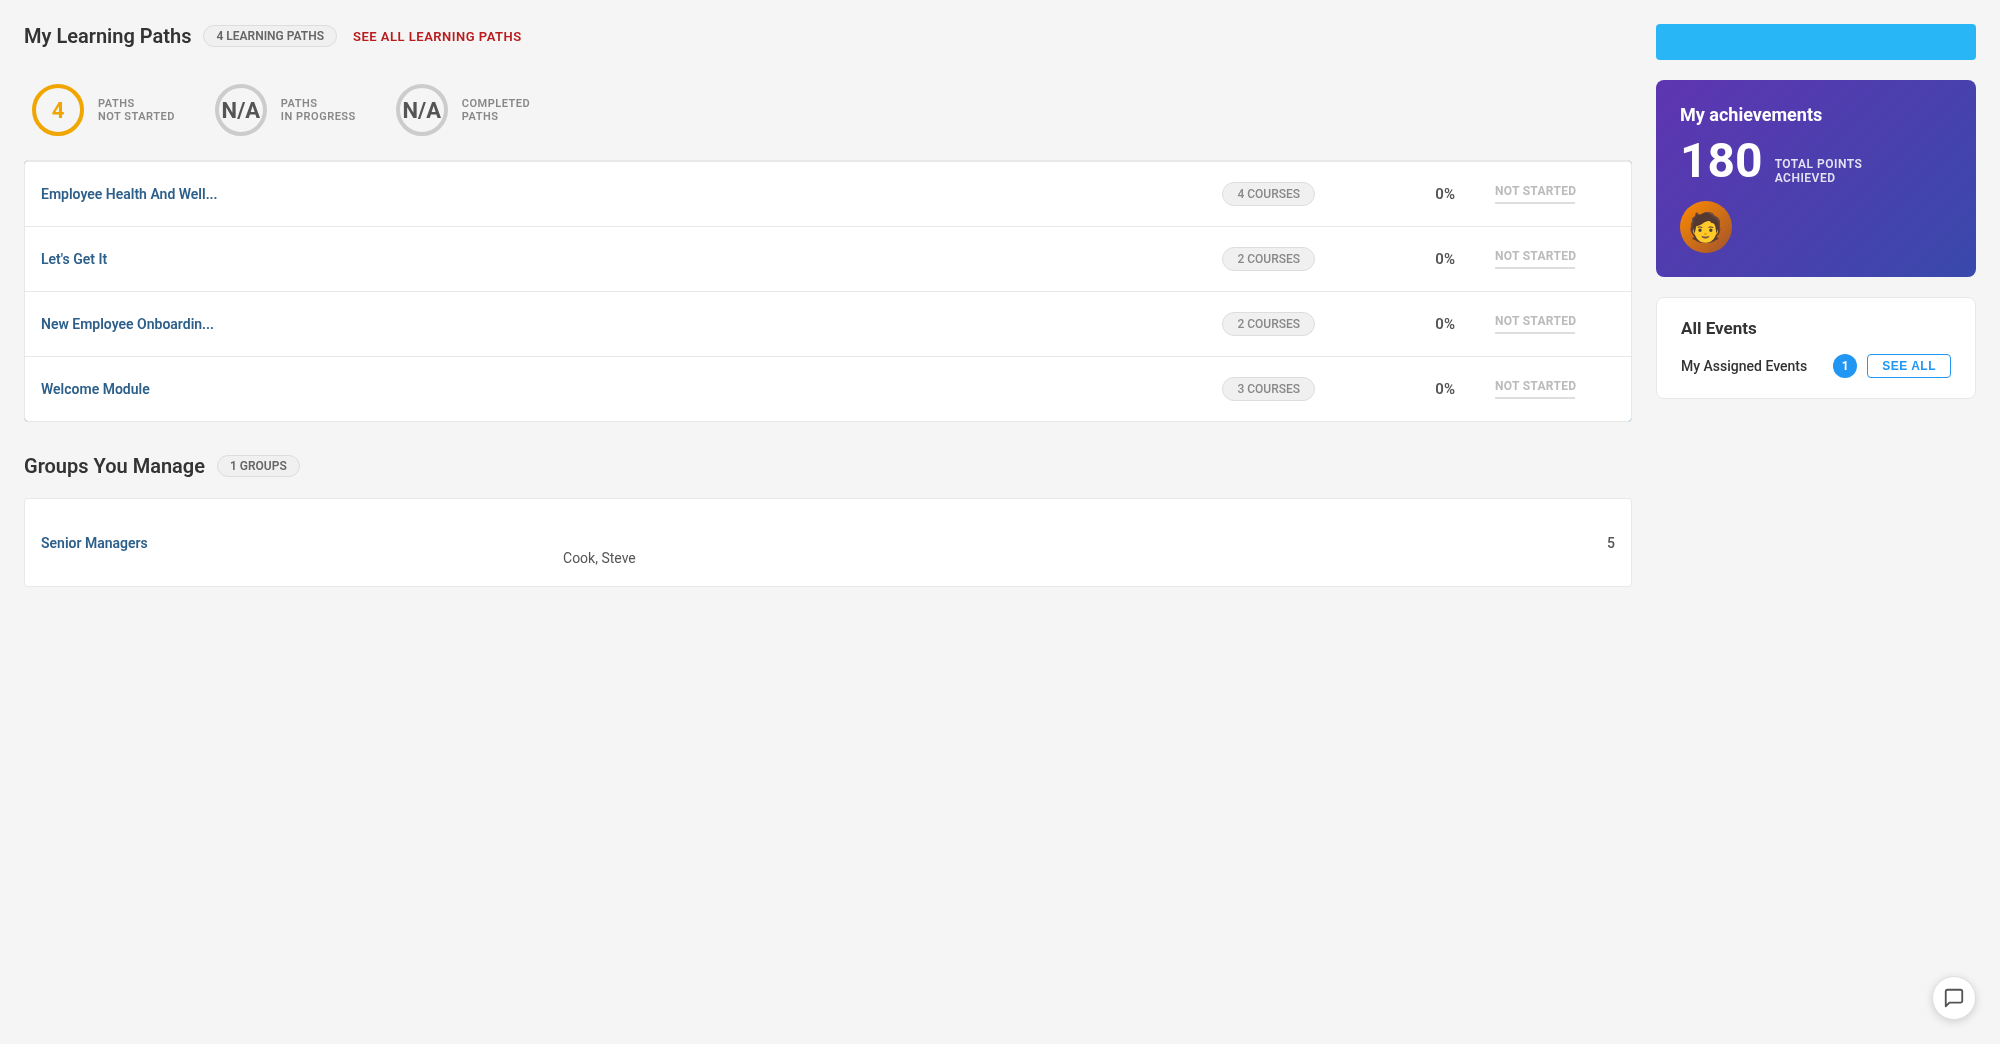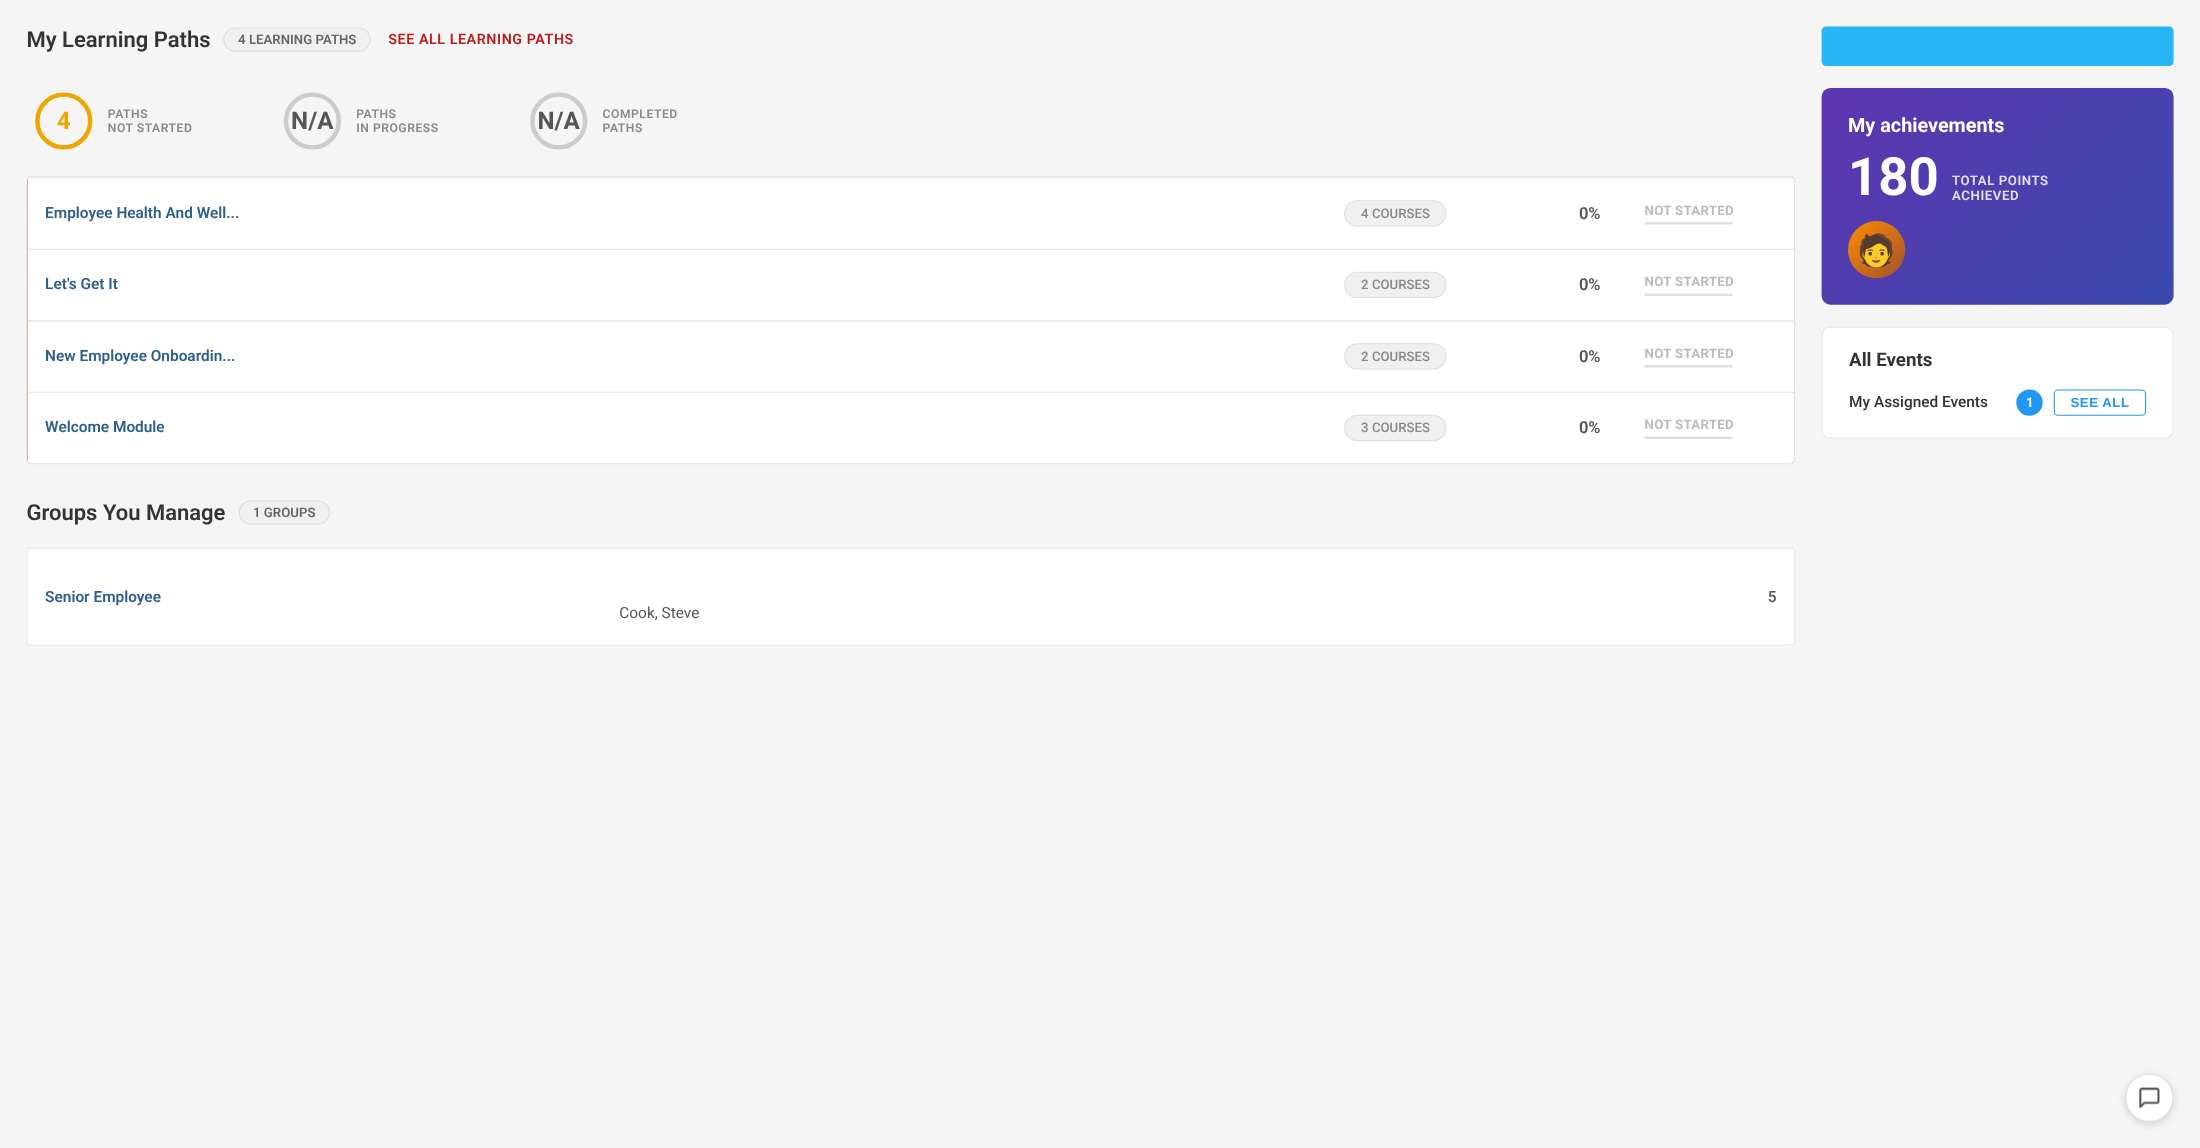--- a/index.html
+++ b/index.html
@@ -71,21 +71,20 @@
       height: 52px;
       border-radius: 50%;
       border: 4px solid #f0a500;
       display: flex;
       align-items: center;
       justify-content: center;
       flex-shrink: 0;
     }
     .stat-circle.gray {
       border-color: #ccc;
-      margin-left: 43px;
     }
     .stat-number {
       font-size: 22px;
       font-weight: 700;
       color: #555;
     }
     .stat-number.yellow { color: #f0a500; }
     .stat-label-top {
       font-size: 11px;
       font-weight: 600;
@@ -317,21 +316,21 @@
       border: 1px solid #ddd;
       border-radius: 50%;
       display: flex;
       align-items: center;
       justify-content: center;
       cursor: pointer;
       box-shadow: 0 2px 8px rgba(0,0,0,0.15);
     }
 
     .paths-container {
-      background: #c2410c;
+      background: #0369a1;
       border-radius: 4px;
       overflow: hidden;
       border: 1px solid #e8e8e8;
     }
     .path-row {
       display: flex;
       align-items: center;
       padding: 20px 16px;
       border-bottom: 1px solid #e8e8e8;
       background: #fff;
@@ -409,21 +408,21 @@
       <span class="status-badge">NOT STARTED</span>
     </div>
       </div>
 
     <div class="groups-section">
       <div class="section-header">
         <span class="section-title">Groups You Manage</span>
         <span class="badge">1 GROUPS</span>
       </div>
       <div class="group-row">
-        <a class="group-name">Senior Employee</a>
+        <a class="group-name">Senior Managers</a>
         <span class="group-manager">Cook, Steve</span>
         <span class="group-count">5</span>
       </div>
     </div>
 
   </div>
 
   <div class="sidebar">
 
     <button class="top-button" style="visibility:visible; background:#29b6f6; width:100%; margin-bottom:20px;">&nbsp;</button>

